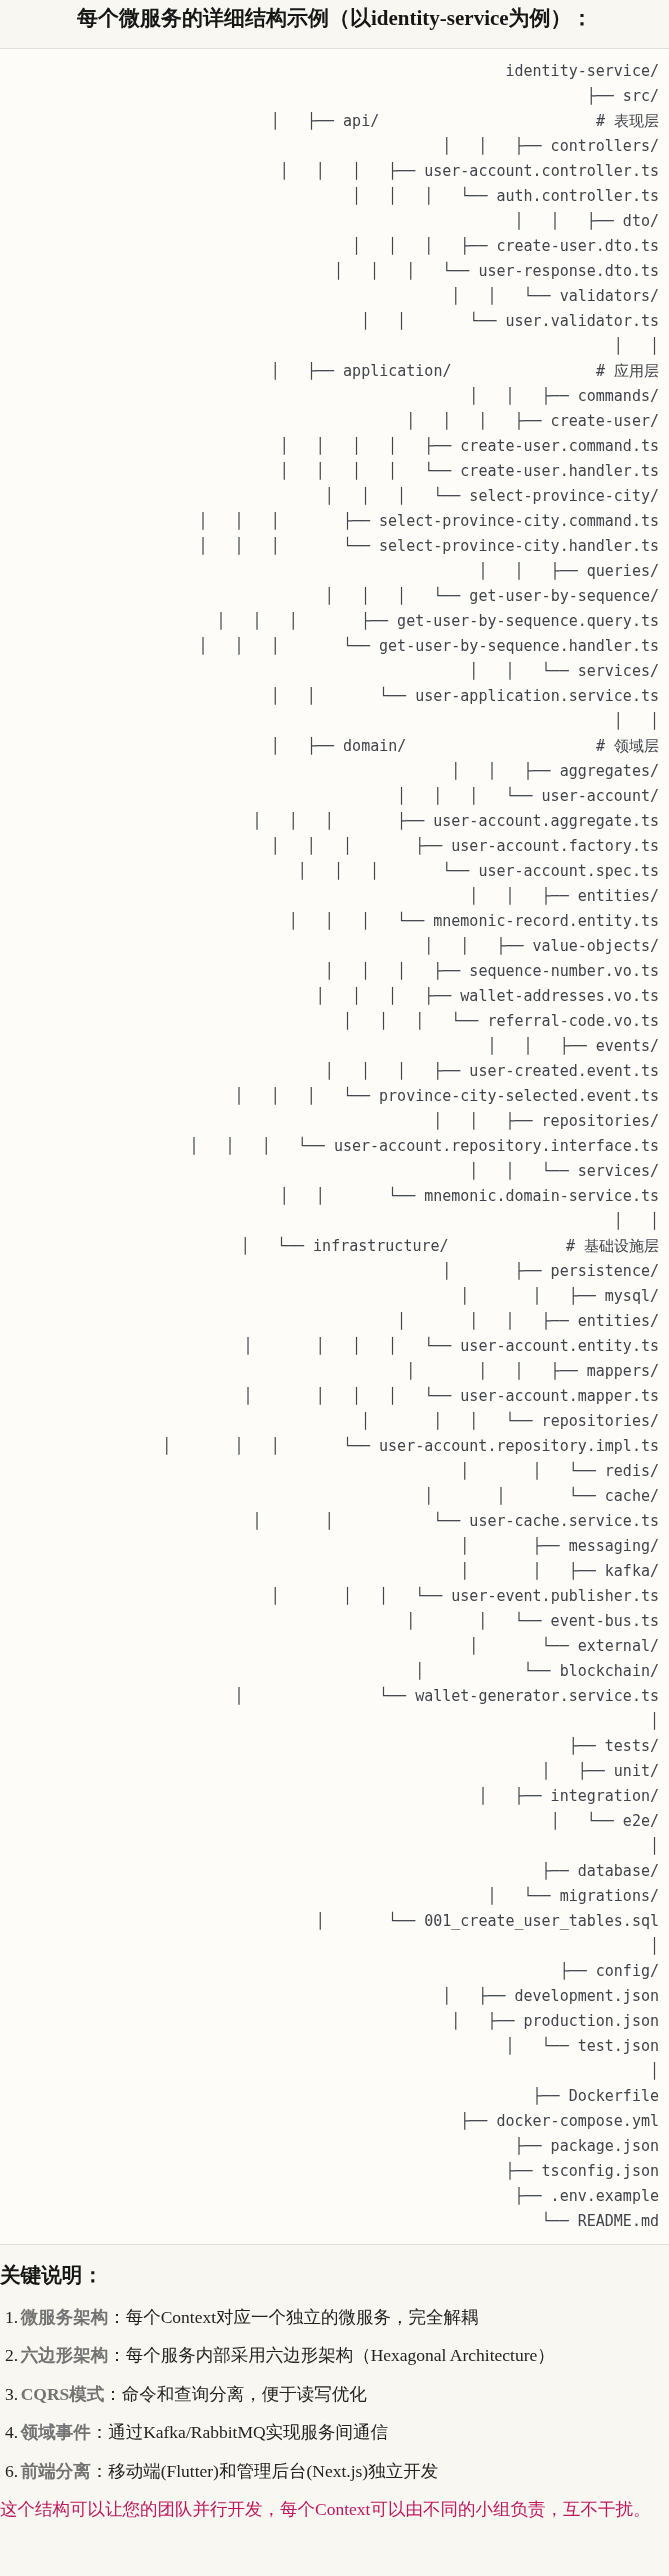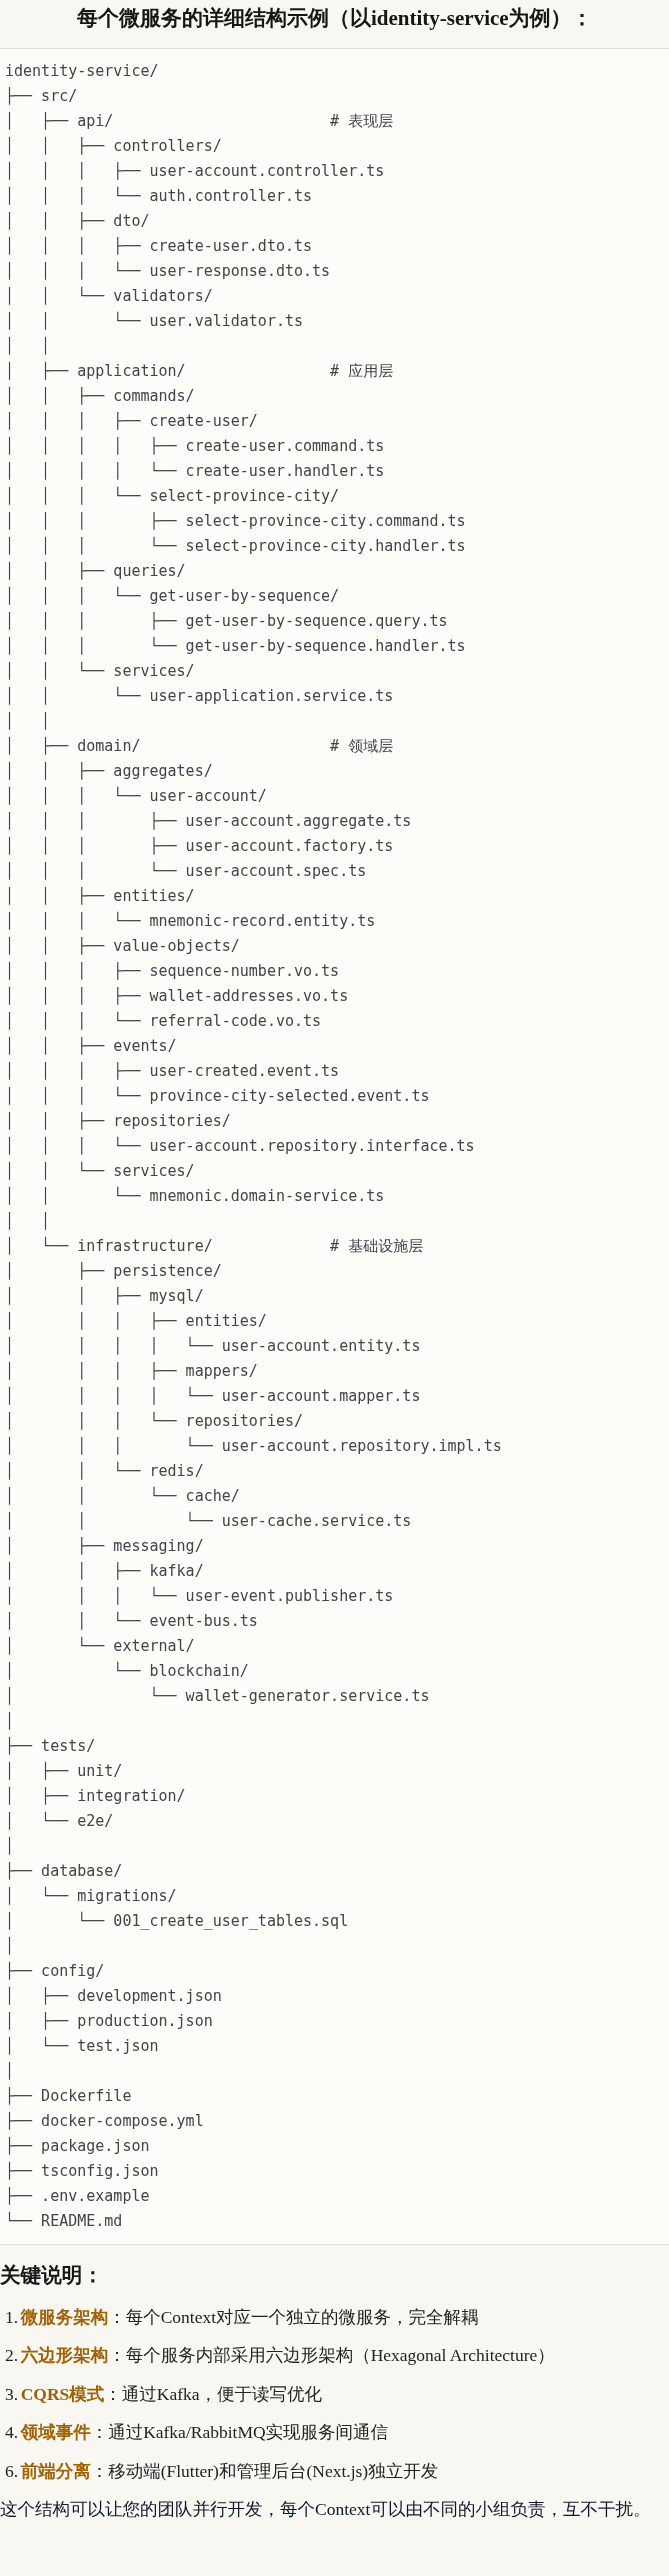--- a/index.html
+++ b/index.html
@@ -24,20 +24,21 @@
     text-align: center;
   }
   .code-block {
     margin-top: 15px;
     background: #FDFCF9;
     border-top: 0.6px solid #E0DFD9;
     border-bottom: 0.6px solid #E0DFD9;
     padding: 10px 10px 10px 5px;
     box-sizing: border-box;
     width: 669px;
+    text-align: right;
   }
   .code-block pre {
     margin: 0;
     font-family: "DejaVu Sans Mono", "Liberation Mono", monospace;
     font-size: 15px;
     line-height: 25px;
     color: #40444B;
     white-space: pre;
   }
   .notes-heading {
@@ -51,27 +52,27 @@
     margin: 0 0 12.5px 5px;
     font-size: 17.5px;
     line-height: 26px;
     color: #232323;
   }
   .note-item .num {
     margin-right: 2.5px;
   }
   .note-item strong {
     font-weight: bold;
-    color: #a16207;
+    color: #737373;
   }
   .closing-paragraph {
     margin: 10px 0 0 0;
     font-size: 17.5px;
     line-height: 26px;
-    color: #0f172a;
+    color: #be185d;
   }
 </style>
 </head>
 <body>
 
 <div>
 
   <h1 class="page-title">每个微服务的详细结构示例（以identity-service为例）：</h1>
 
   <div class="code-block">
@@ -168,21 +169,21 @@
 
   <div class="note-item">
     <span class="num">1.</span><strong>微服务架构</strong><span>：每个Context对应一个独立的微服务，完全解耦</span>
   </div>
 
   <div class="note-item">
     <span class="num">2.</span><strong>六边形架构</strong><span>：每个服务内部采用六边形架构（Hexagonal Architecture）</span>
   </div>
 
   <div class="note-item">
-    <span class="num">3.</span><strong>CQRS模式</strong><span>：通过Kafka，便于读写优化</span>
+    <span class="num">3.</span><strong>CQRS模式</strong><span>：命令和查询分离，便于读写优化</span>
   </div>
 
   <div class="note-item">
     <span class="num">4.</span><strong>领域事件</strong><span>：通过Kafka/RabbitMQ实现服务间通信</span>
   </div>
 
 
   <div class="note-item">
     <span class="num">6.</span><strong>前端分离</strong><span>：移动端(Flutter)和管理后台(Next.js)独立开发</span>
   </div>

